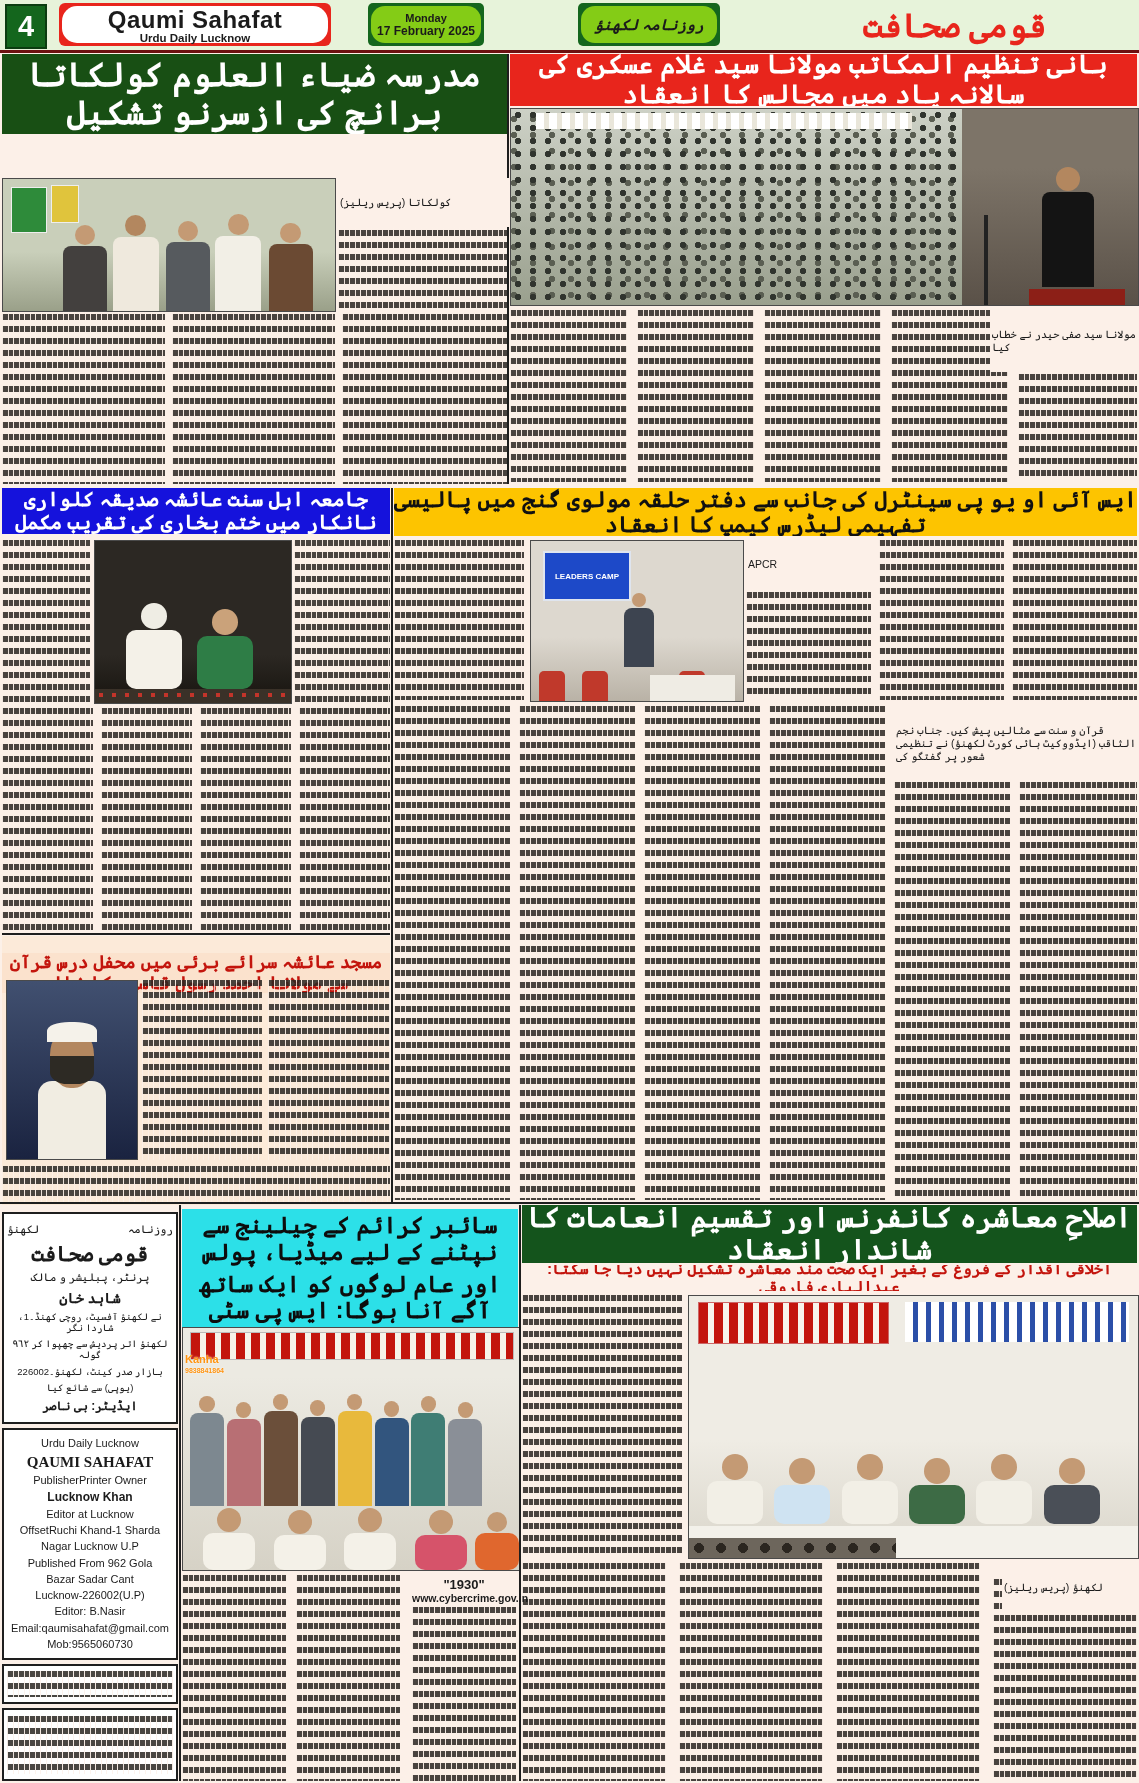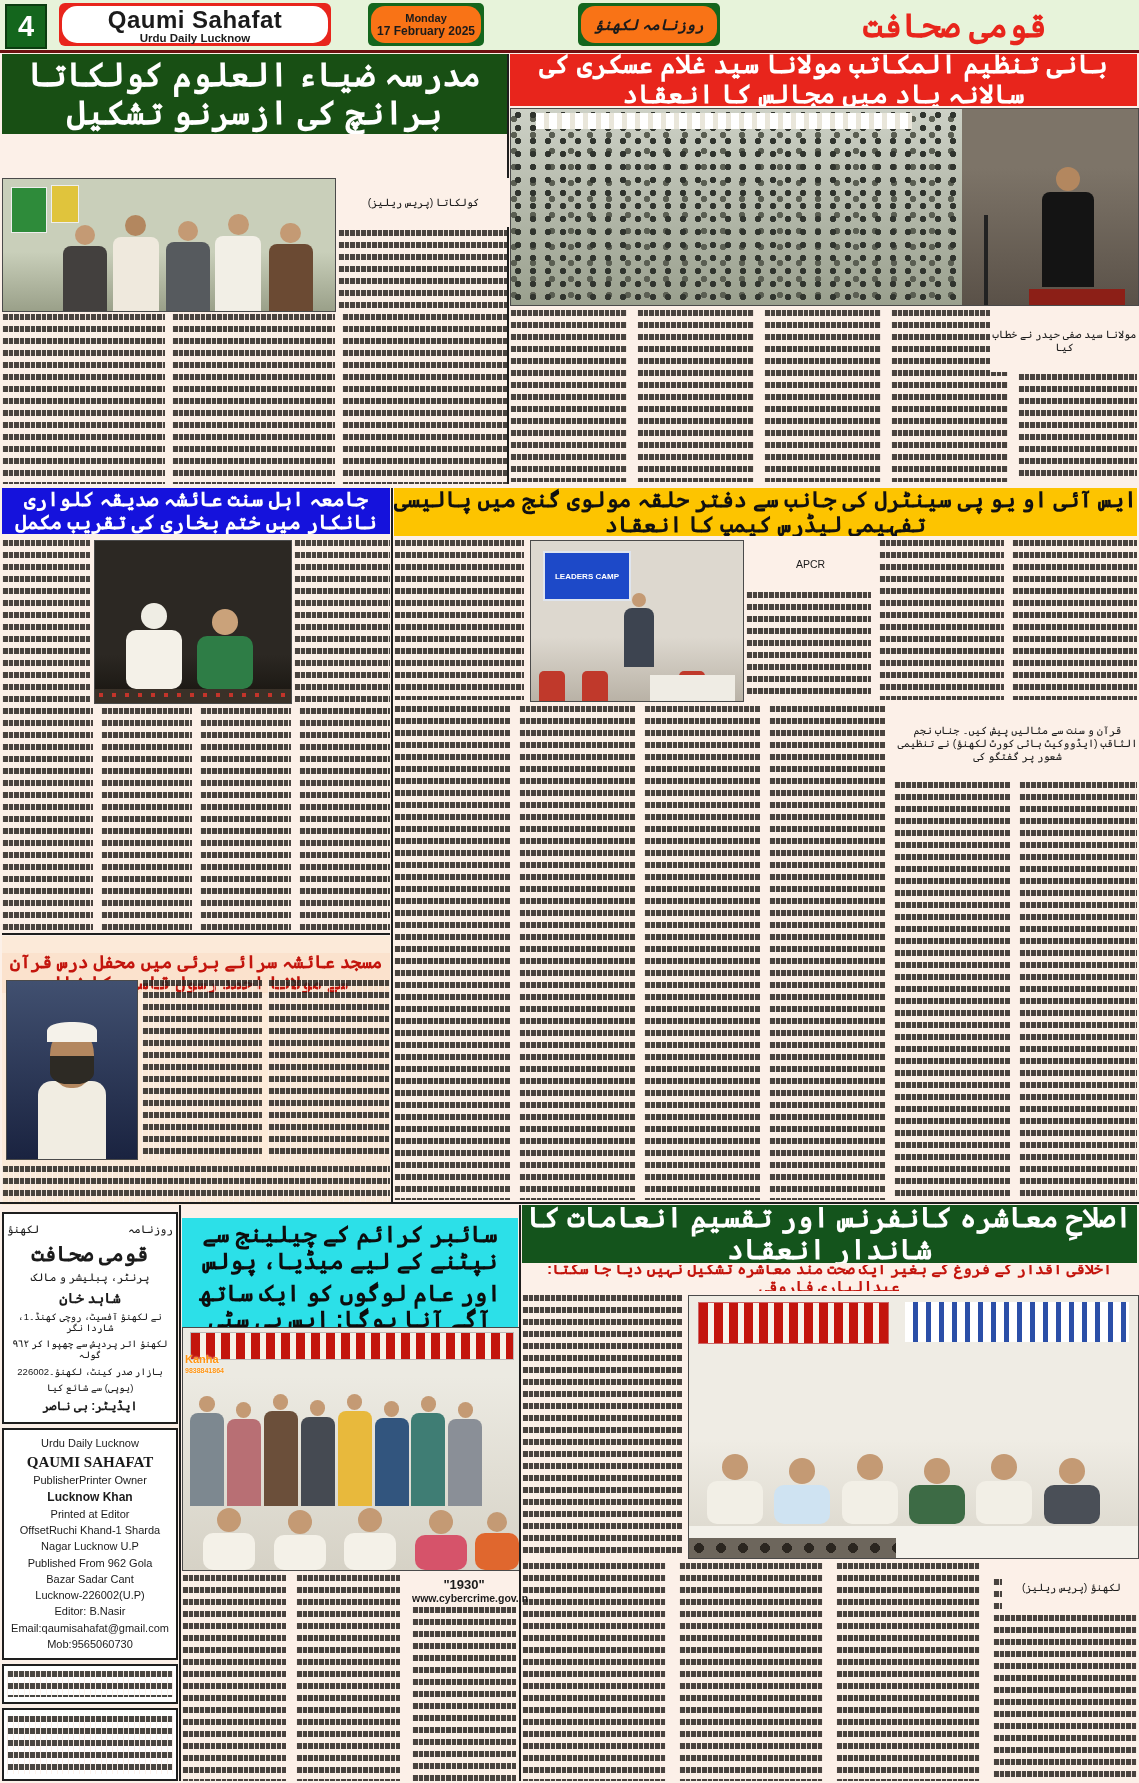--- a/index.html
+++ b/index.html
@@ -11,21 +11,21 @@
   .band{position:absolute;display:flex;align-items:center;justify-content:center;
         direction:rtl;font-weight:bold;text-align:center;overflow:hidden;line-height:1.15;}
   .photo{position:absolute;overflow:hidden;border:1px solid #4a4a4a;background:#cfcfc6;}
   
   .sim{position:absolute;opacity:.85;
     background-image:
       repeating-linear-gradient(90deg, rgba(252,240,232,.95) 0 1px, rgba(252,240,232,0) 1px 6px,
                                         rgba(252,240,232,.9) 6px 7px, rgba(252,240,232,0) 7px 11px),
       repeating-linear-gradient(180deg, #2a2622 0 6px, rgba(0,0,0,0) 6px 12px);}
   .lead{position:absolute;direction:rtl;font-size:10.5px;line-height:13px;background:#fcf0e8;
-        padding:18px 2px;z-index:3;text-align:center;}
+        padding:18px 2px;z-index:3;text-align:left;}
   .vr{position:absolute;width:2px;background:#1e1e1e;}
   .hr{position:absolute;height:2px;background:#1e1e1e;}
 
   
   .pp{position:absolute;display:flex;flex-direction:column;align-items:center;}
   .pp .h{width:46%;aspect-ratio:1/1;border-radius:50%;background:var(--s,#c49A74);margin-bottom:1px;}
   .pp .b{flex:1;width:100%;border-radius:8px 8px 0 0;background:var(--c,#777);}
   .pseat .b{border-radius:10px;}
   .rsim{background-image:repeating-linear-gradient(90deg,#c3150d 0 9px,transparent 9px 15px);}
   .bsim{background-image:repeating-linear-gradient(90deg,#fff 0 8px,transparent 8px 13px);}
@@ -36,21 +36,21 @@
 
   
   #header{position:absolute;left:0;top:0;width:1139px;height:50px;background:#e7f3da;border-bottom:3px solid #6d1010;}
   #pagenum{position:absolute;left:5px;top:4px;width:38px;height:41px;background:#14661d;border:2px solid #0b3c10;
            color:#fff;font-size:29px;font-weight:bold;display:flex;align-items:center;justify-content:center;}
   #masthead{position:absolute;left:59px;top:3px;width:272px;height:43px;background:#e8251c;border-radius:6px;padding:3px;box-sizing:border-box;}
   #masthead .inner{width:100%;height:100%;background:#fff;border-radius:15px;display:flex;flex-direction:column;align-items:center;justify-content:center;}
   #masthead .t1{font-size:24px;font-weight:bold;letter-spacing:.5px;}
   #masthead .t2{font-size:11.5px;font-weight:bold;margin-top:-2px;}
   .greenpill{position:absolute;top:3px;height:43px;background:#14661d;border-radius:5px;padding:3px;box-sizing:border-box;}
-  .greenpill .inner{width:100%;height:100%;background:#f97316;border-radius:14px;display:flex;flex-direction:column;align-items:center;justify-content:center;}
+  .greenpill .inner{width:100%;height:100%;background:#84cc16;border-radius:14px;display:flex;flex-direction:column;align-items:center;justify-content:center;}
   #datebox{left:368px;width:116px;}
   #datebox .d1{font-size:11px;font-weight:bold;}
   #datebox .d2{font-size:12px;font-weight:bold;}
   #urdudate{left:578px;width:142px;font-style:italic;}
   #urdudate .inner{direction:rtl;font-size:15px;font-weight:bold;}
   #urdutitle{position:absolute;left:780px;top:0;width:350px;height:50px;display:flex;align-items:center;justify-content:center;
              direction:rtl;color:#e8251c;font-size:33px;font-weight:bold;}
 
   
   #a-madrasa{position:absolute;left:2px;top:54px;width:505px;height:432px;}
@@ -88,21 +88,21 @@
   #imp2{top:1428px;height:232px;}
   #imp2 div{font-size:11px;line-height:1.25;text-align:center;}
   #imp2 .big{font-size:15px;font-weight:bold;font-family:"Liberation Serif",serif;}
   #imp2 .bold{font-weight:bold;font-size:12px;}
   #imp3{top:1664px;height:40px;}
   #imp4{top:1708px;height:73px;}
   #imp3 .sim,#imp4 .sim{position:relative;width:100%;}
 
   
   #a-cyber{position:absolute;left:182px;top:1205px;width:336px;height:576px;}
-  #a-cyber .head{left:0;top:13px;width:336px;height:118px;background:#2ce0e8;color:#0d0d0d;
+  #a-cyber .head{left:0;top:4px;width:336px;height:118px;background:#2ce0e8;color:#0d0d0d;
                  flex-direction:column;font-size:23px;gap:6px;}
   #kanha{position:absolute;left:2px;top:26px;z-index:4;color:#ff9411;font-weight:bold;font-size:11px;line-height:11px;text-shadow:0 0 2px #fff;}
   #kanha .ph{font-size:7px;}
   #cyhelp{position:absolute;left:230px;top:372px;width:104px;z-index:3;background:#fcf0e8;text-align:center;}
   #cyhelp .n{font-weight:bold;font-size:13px;}
   #cyhelp .w{font-weight:bold;font-size:10.5px;}
 
   
   #a-islah{position:absolute;left:522px;top:1205px;width:615px;height:576px;}
   #a-islah .head{left:0;top:0;width:615px;height:58px;background:#14541c;color:#fff;font-size:28px;}
@@ -266,21 +266,21 @@
     <div class="addr">بازار صدر کینٹ، لکھنؤ۔226002</div>
     <div class="addr">(یوپی) سے شائع کیا</div>
     <div class="editor">ایڈیٹر: بی ناصر</div>
   </div>
 
   <div class="impbox" id="imp2">
     <div>Urdu Daily Lucknow</div>
     <div class="big">QAUMI SAHAFAT</div>
     <div>PublisherPrinter Owner</div>
     <div class="bold">Lucknow Khan</div>
-    <div>Printed at Editor</div>
+    <div>Editor at Lucknow</div>
     <div>OffsetRuchi Khand-1 Sharda</div>
     <div>Nagar Lucknow U.P</div>
     <div>Published From 962 Gola</div>
     <div>Bazar Sadar Cant</div>
     <div>Lucknow-226002(U.P)</div>
     <div>Editor: B.Nasir</div>
     <div>Email:qaumisahafat@gmail.com</div>
     <div>Mob:9565060730</div>
   </div>
 

